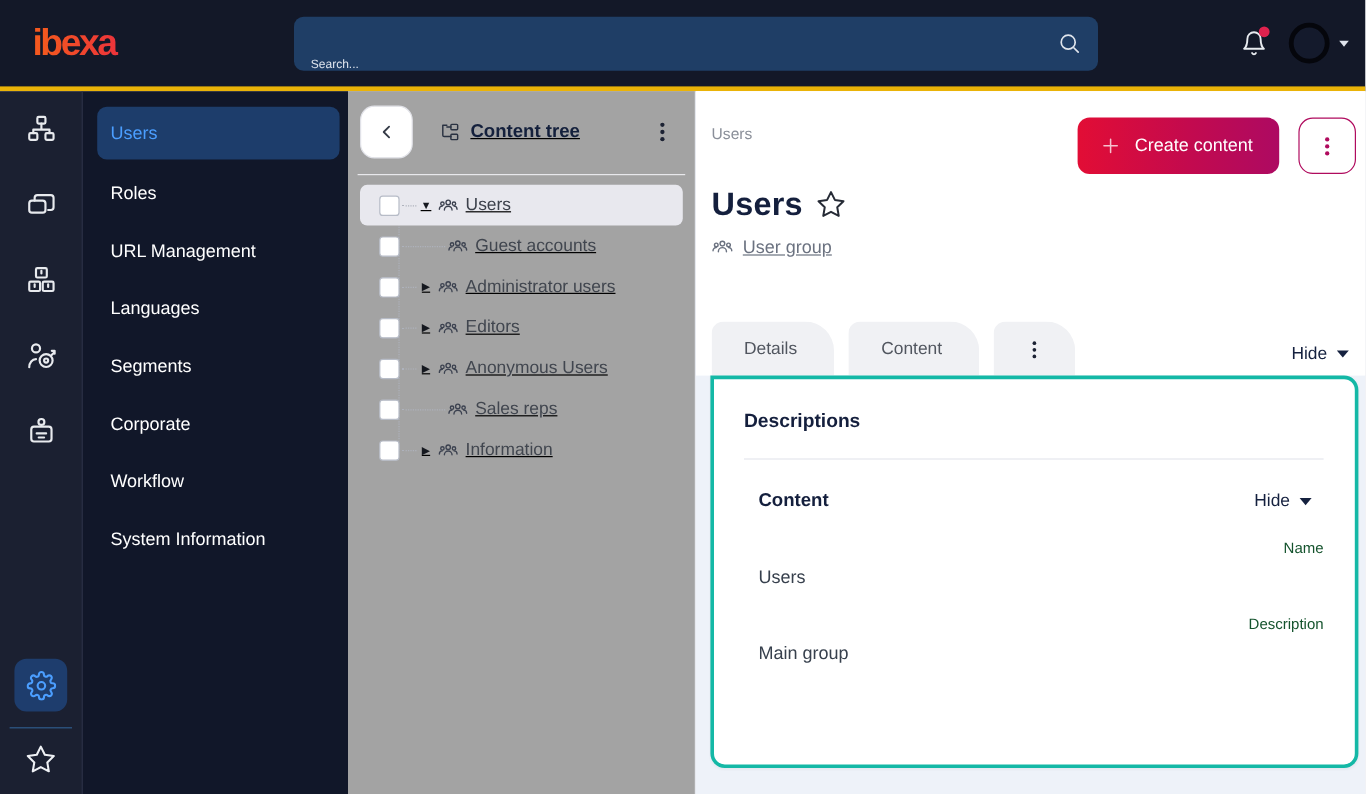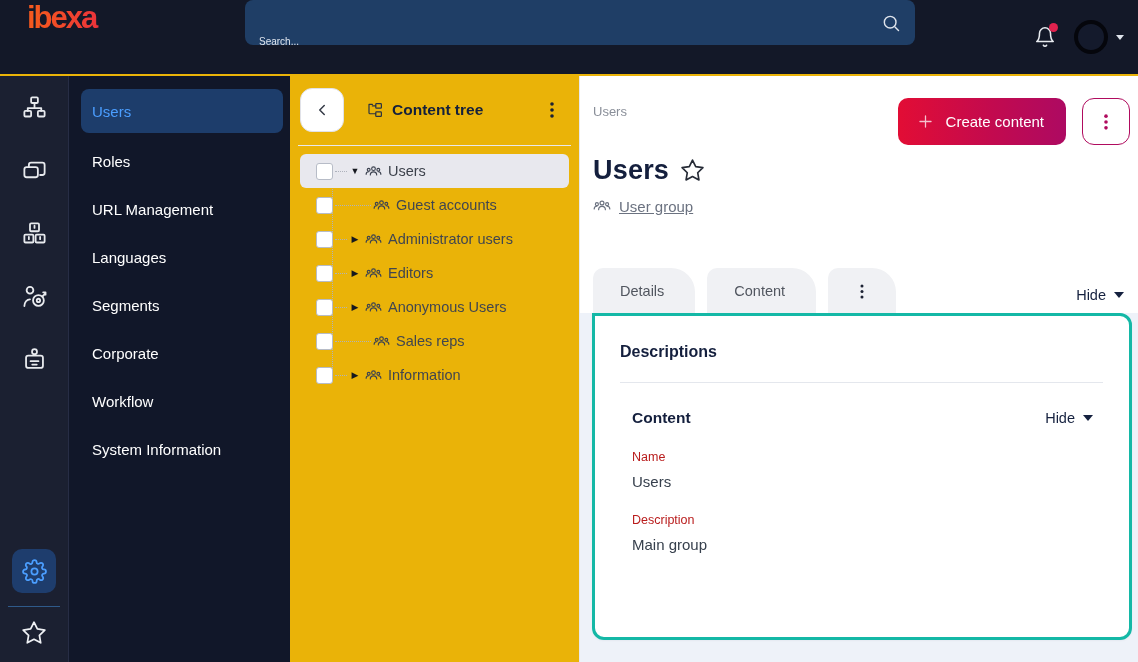--- a/index.html
+++ b/index.html
@@ -1,21 +1,21 @@
 <!DOCTYPE html>
 <html><head>
 <meta charset="utf-8">
 <style>
   * { margin:0; padding:0; box-sizing:border-box; }
   html,body { background:#dfe3ea; }
   body { font-family:"Liberation Sans", sans-serif; }
   .app { width:1138px; height:662px; display:flex; flex-direction:column; background:#fff; overflow:hidden; position:relative; }
 
   
-  .topbar { height:76px; background:#131828; border-bottom:2px solid #eab308; display:flex; flex-shrink:0; }
+  .topbar { height:76px; background:#131828; border-bottom:4px solid #eab308; display:flex; align-items:center; flex-shrink:0; }
   .logo { margin-left:27px; width:190px; font-size:31px; font-weight:800; letter-spacing:-2px;
           background:linear-gradient(90deg,#f4581f 5%,#e61a4e 60%,#e2175c 95%);
           -webkit-background-clip:text; background-clip:text; color:transparent; font-style:normal; }
   .searchbox { width:670px; height:45px; background:#1f3e66; border-radius:8px; display:flex; align-items:center; padding:0 14px; margin-left:28px; }
   .searchbox input { flex:1; background:transparent; border:none; outline:none; color:#eef1f6; font-size:10px; font-family:"Liberation Sans",sans-serif;margin-top:37px; }
   .searchbox input::placeholder { color:#dfe5ee; opacity:1; }
   .search-ic { width:20px; height:20px; color:#dfe4ec; }
   .topbar-right { margin-left:auto; display:flex; align-items:center; margin-right:14px; }
   .bell-wrap { position:relative; width:22px; height:22px; color:#e8ebf0; }
   .bell-dot { position:absolute; top:-3px; right:-2px; width:9px; height:9px; border-radius:50%; background:#e0224e; }
@@ -33,21 +33,21 @@
   .gear-tile svg { width:25px; height:25px; color:#4b9eff; }
   .rail-divider { width:52px; height:1px; background:#2f5a8a; margin:13px 0; }
   .rail-star { width:26px; height:26px; color:#eef0f4; cursor:pointer; }
 
   
   .menu { width:221px; background:#111729; padding:13px 7px 0 12px; flex-shrink:0; }
   .menu-item { height:48px; display:flex; align-items:center; color:#fff; font-size:15px; font-weight:500; padding-left:11px; cursor:pointer; border-radius:8px; }
   .menu-item.active { background:#1d3d6b; color:#4b9eff; height:44px; margin-bottom:4px; }
 
   
-  .tree-panel { width:290px; background:#eab308; border-right:1px solid #e6e8ee; padding:12px 10px 0 10px; flex-shrink:0; }
+  .tree-panel { width:290px; background:#a3a3a3; border-right:1px solid #e6e8ee; padding:12px 10px 0 10px; flex-shrink:0;text-decoration:underline; }
   .tree-header { display:flex; align-items:center; }
   .back-btn { width:44px; height:44px; border:1px solid #e1e2e8; border-radius:12px; background:#fff; display:flex; align-items:center; justify-content:center; cursor:pointer; color:#343a46; }
   .back-btn svg { width:18px; height:18px; }
   .tree-title-wrap { display:flex; align-items:center; margin-left:22px; color:#14203c; }
   .tree-title-wrap svg { width:18px; height:18px; margin-right:8px; color:#2a3242; }
   .tree-title { font-size:15.5px; font-weight:700; }
   .tree-kebab { margin-left:auto; margin-right:8px; width:18px; height:20px; color:#1c2233; cursor:pointer; }
   .tree-divider { height:1px; background:#e8e8ec; margin:13px -2px 8px -2px; }
 
   .tree-list { position:relative; }
@@ -91,21 +91,21 @@
 
   .tab-content { flex:1; background:#eef2f9; padding:0 6px 22px 12px; min-height:0; }
   .card { background:#fff; border:3px solid #14b8a6; border-radius:12px; border-top-left-radius:0; height:100%; padding:27px 26px 0 25px; box-shadow:0 1px 2px rgba(20,30,60,.04); }
   .card-heading { font-size:16px; font-weight:700; color:#141f3d; }
   .card-divider { height:1px; background:#e4e7ed; margin:21px 0 0 0; }
   .section { padding:26px 0 0 12px; }
   .section-head { display:flex; align-items:center; }
   .section-title { font-size:15.5px; font-weight:700; color:#141f3d; }
   .section-hide { margin-left:auto; margin-right:10px; display:flex; align-items:center; font-size:14.5px; color:#15213f; cursor:pointer; }
   .field { margin-top:23px; }
-  .field-label { font-size:12.5px; color:#b91c1c; }
+  .field-label { font-size:12.5px; color:#14532d;text-align:right; }
   .field-value { font-size:15px; color:#37404d; margin-top:9px; }
 </style>
 </head>
 <body>
 
 <div class="app">
 
   <div class="topbar">
     <div class="logo">ibexa</div>
     <div class="searchbox">

